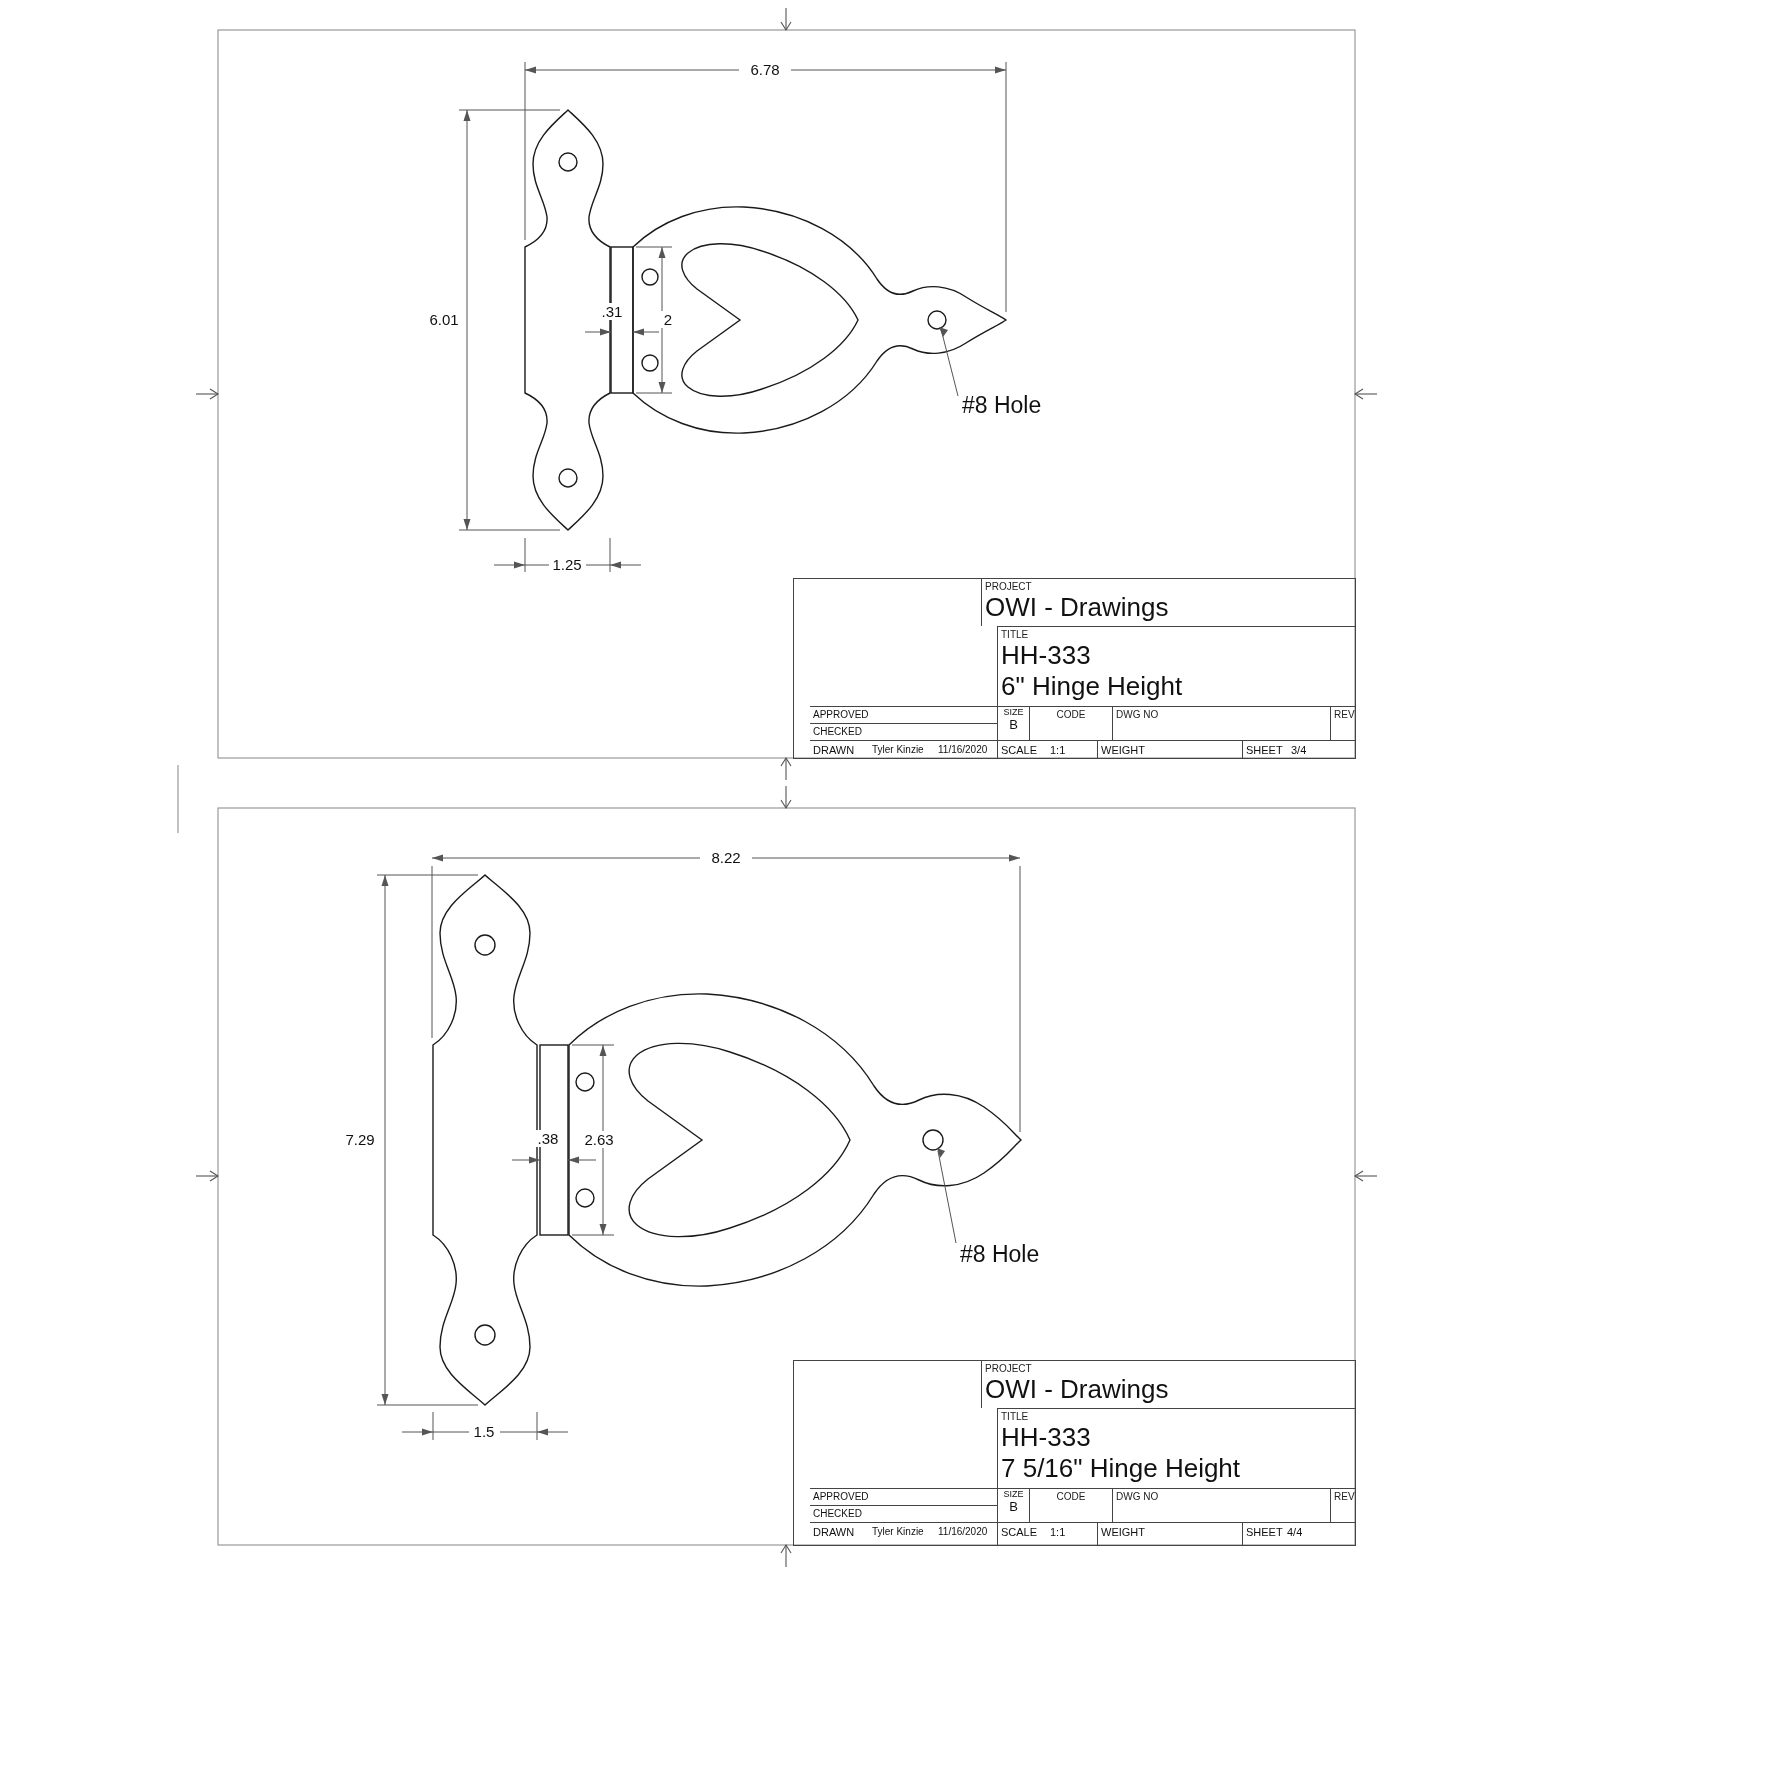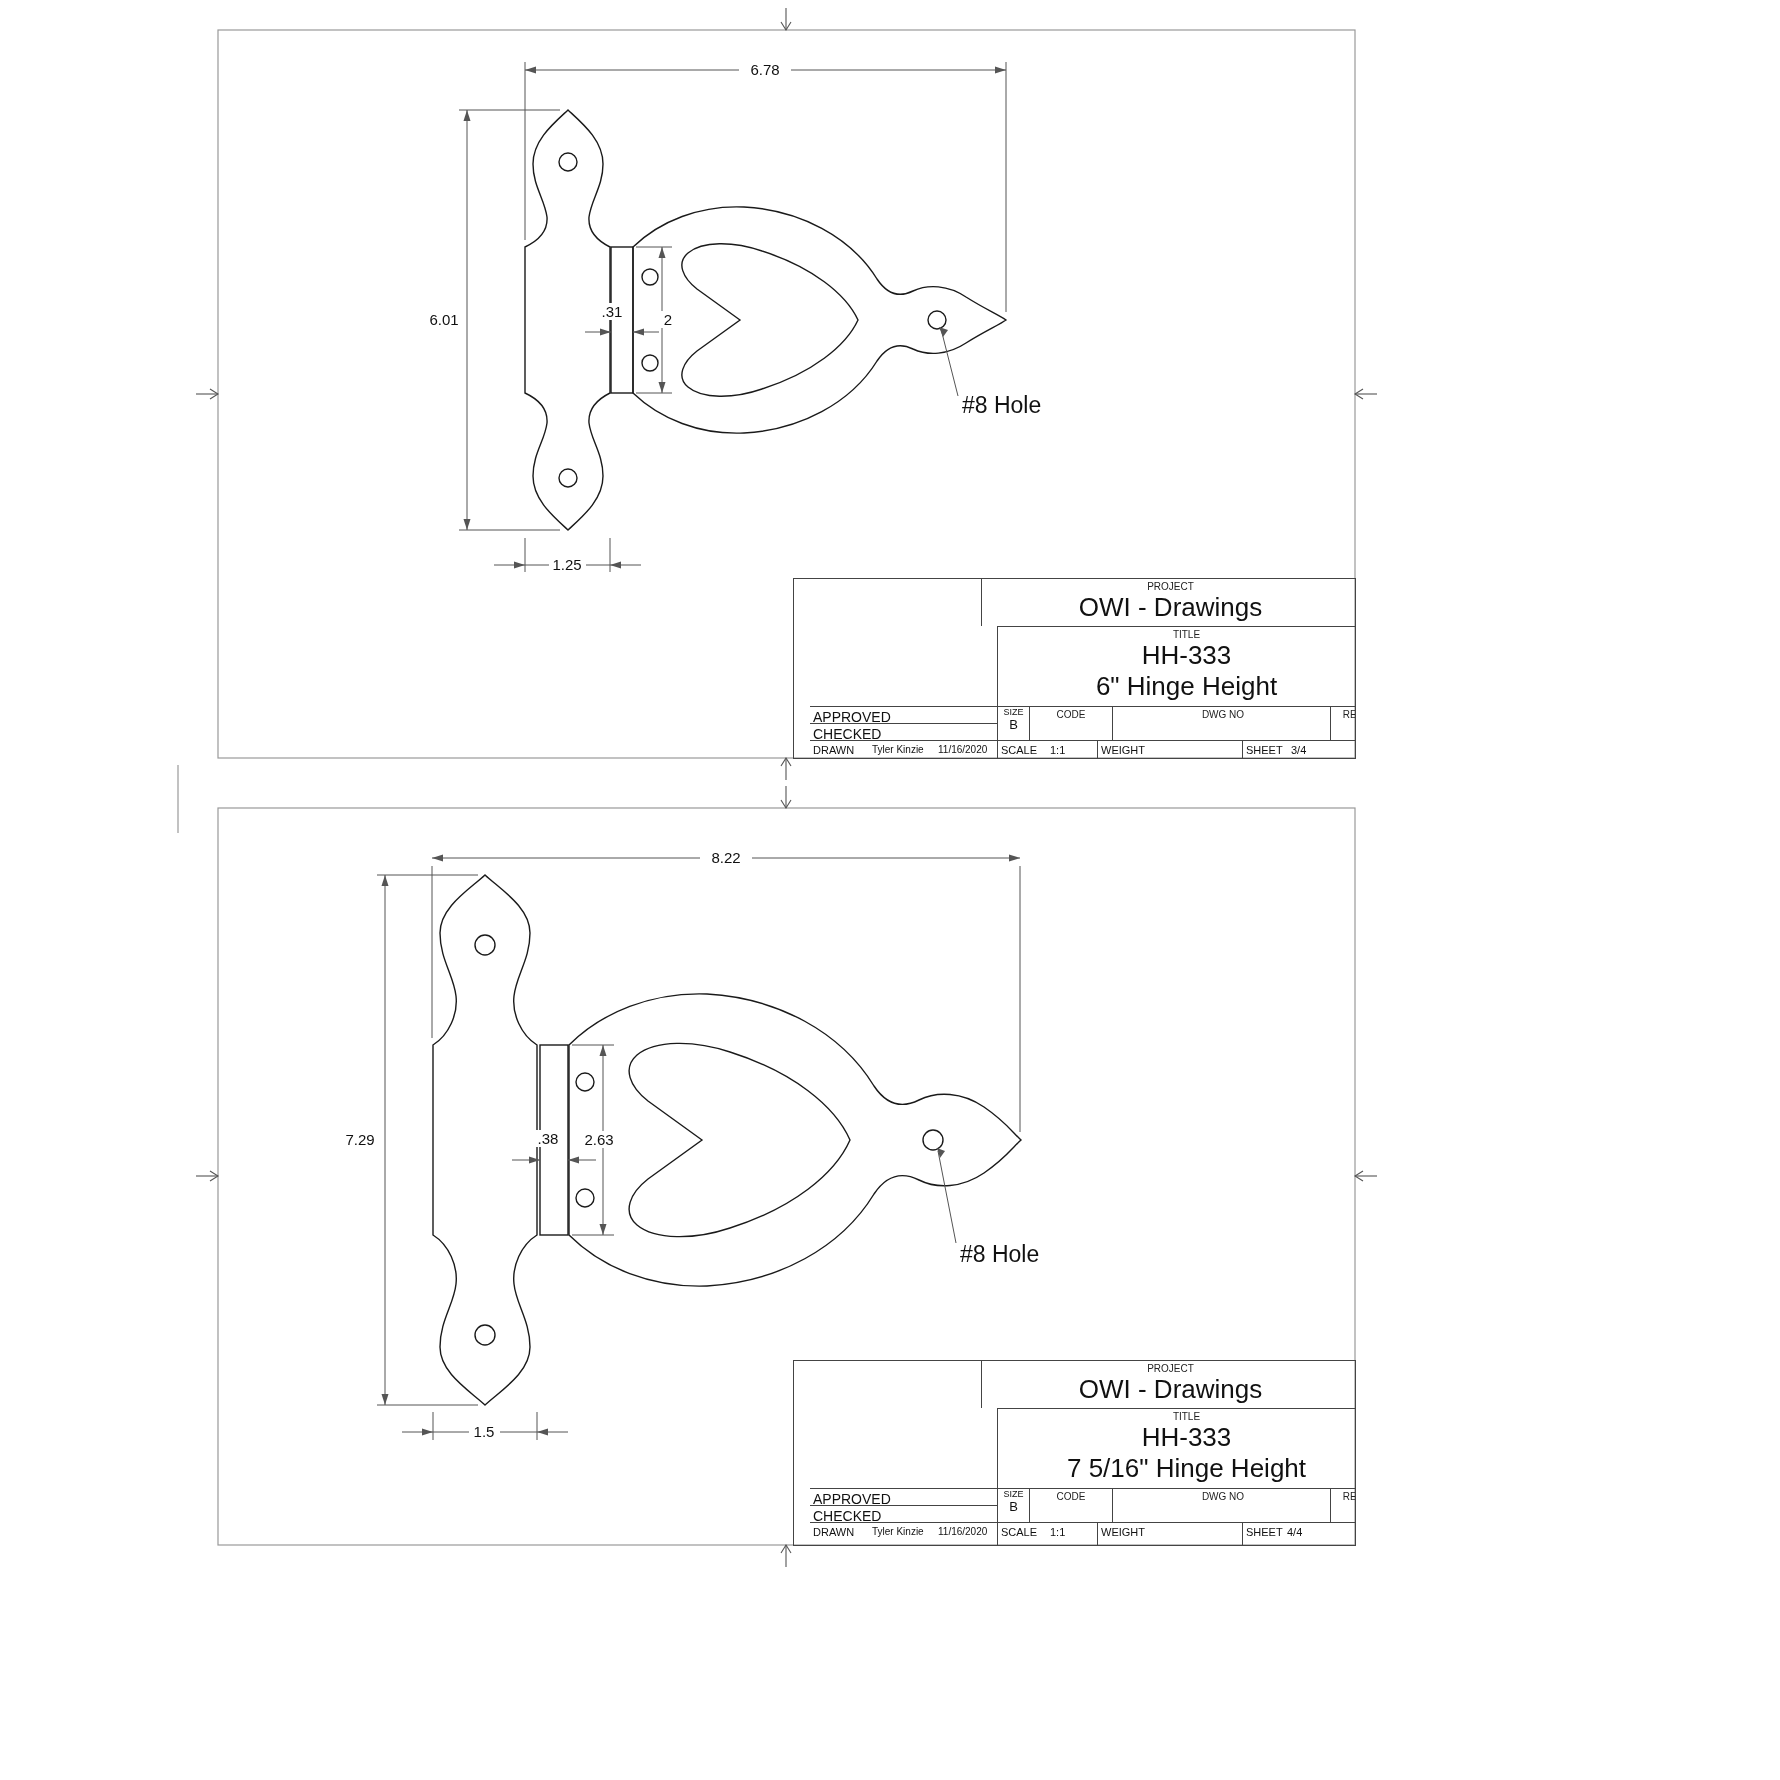--- a/index.html
+++ b/index.html
@@ -13,24 +13,24 @@
   .hole-text{font-size:23px;}
   .part{stroke:#1a1a1a;stroke-width:1.4;fill:none;}
   .dim{stroke:#555;stroke-width:1;fill:none;}
   .arr{fill:#555;stroke:none;}
   .frame{stroke:#999;stroke-width:1.2;fill:none;}
   .cmark{stroke:#555;stroke-width:1.1;fill:none;}
   .bgr{fill:#fff;stroke:none;}
   .titleblock{position:absolute;border:1px solid #444;box-sizing:border-box;overflow:hidden;}
   .tb-cell{position:absolute;box-sizing:border-box;color:#111;overflow:hidden;}
   .bt{border-top:1px solid #444;margin-left:16px;}
-  .bl{border-left:1px solid #444;text-align:center;}
+  .bl{border-left:1px solid #444;}
   .tb-label{font-size:10px;padding:2px 0 0 3px;color:#222;}
   .tb-value-lg{font-size:26px;padding-left:3px;line-height:1.2;}
-  .tb-row-label{font-size:14px;padding:2px 0 0 3px;}
+  .tb-row-label{font-size:10px;padding:2px 0 0 3px;}
   .tb-small{position:absolute;top:3px;font-size:10px;}
 </style>
 </head>
 <body>
 
 <svg class="layer" width="1780" height="1780" viewBox="0 0 1780 1780">
 
   <rect class="frame" x="218" y="30" width="1137" height="728"></rect>
   <rect class="frame" x="218" y="808" width="1137" height="737"></rect>
 

